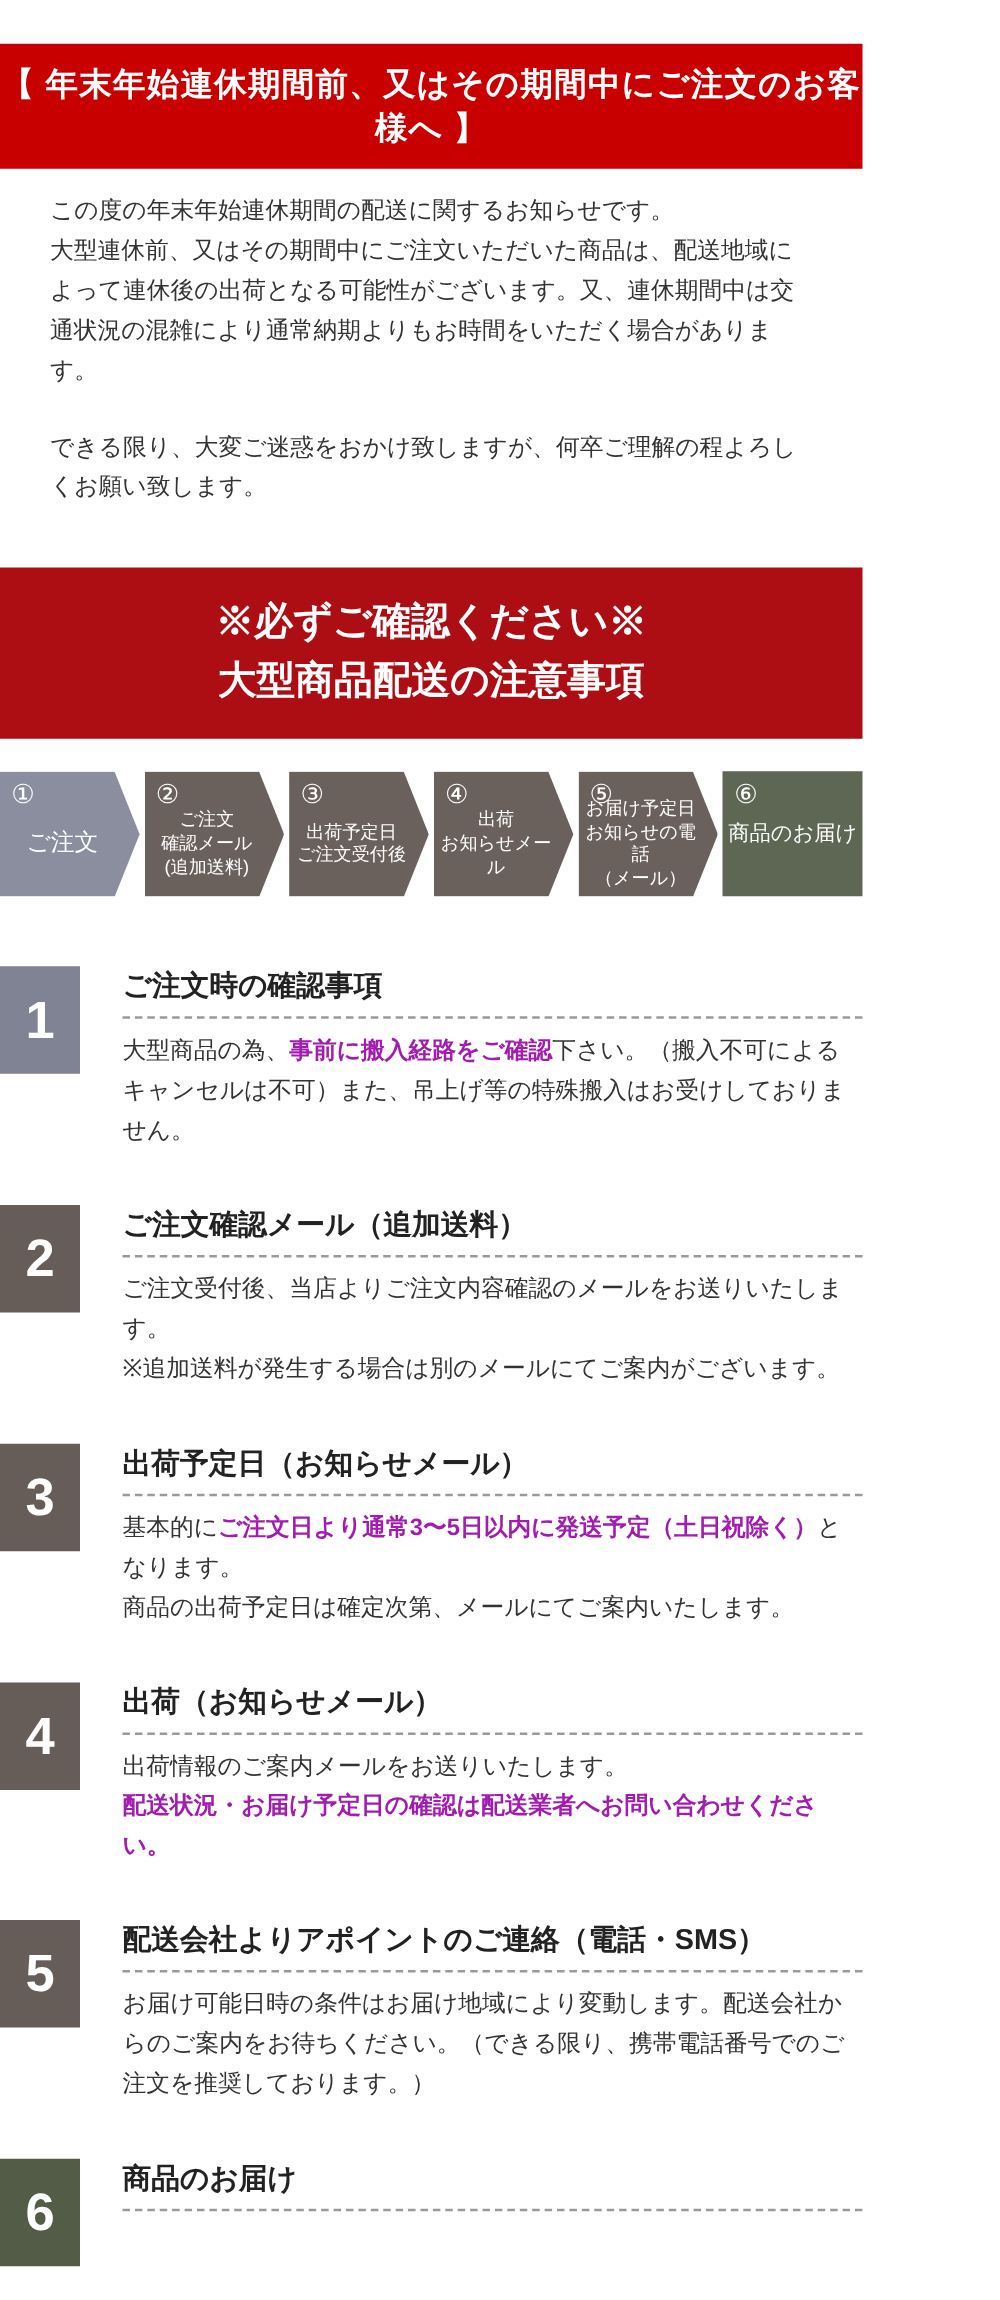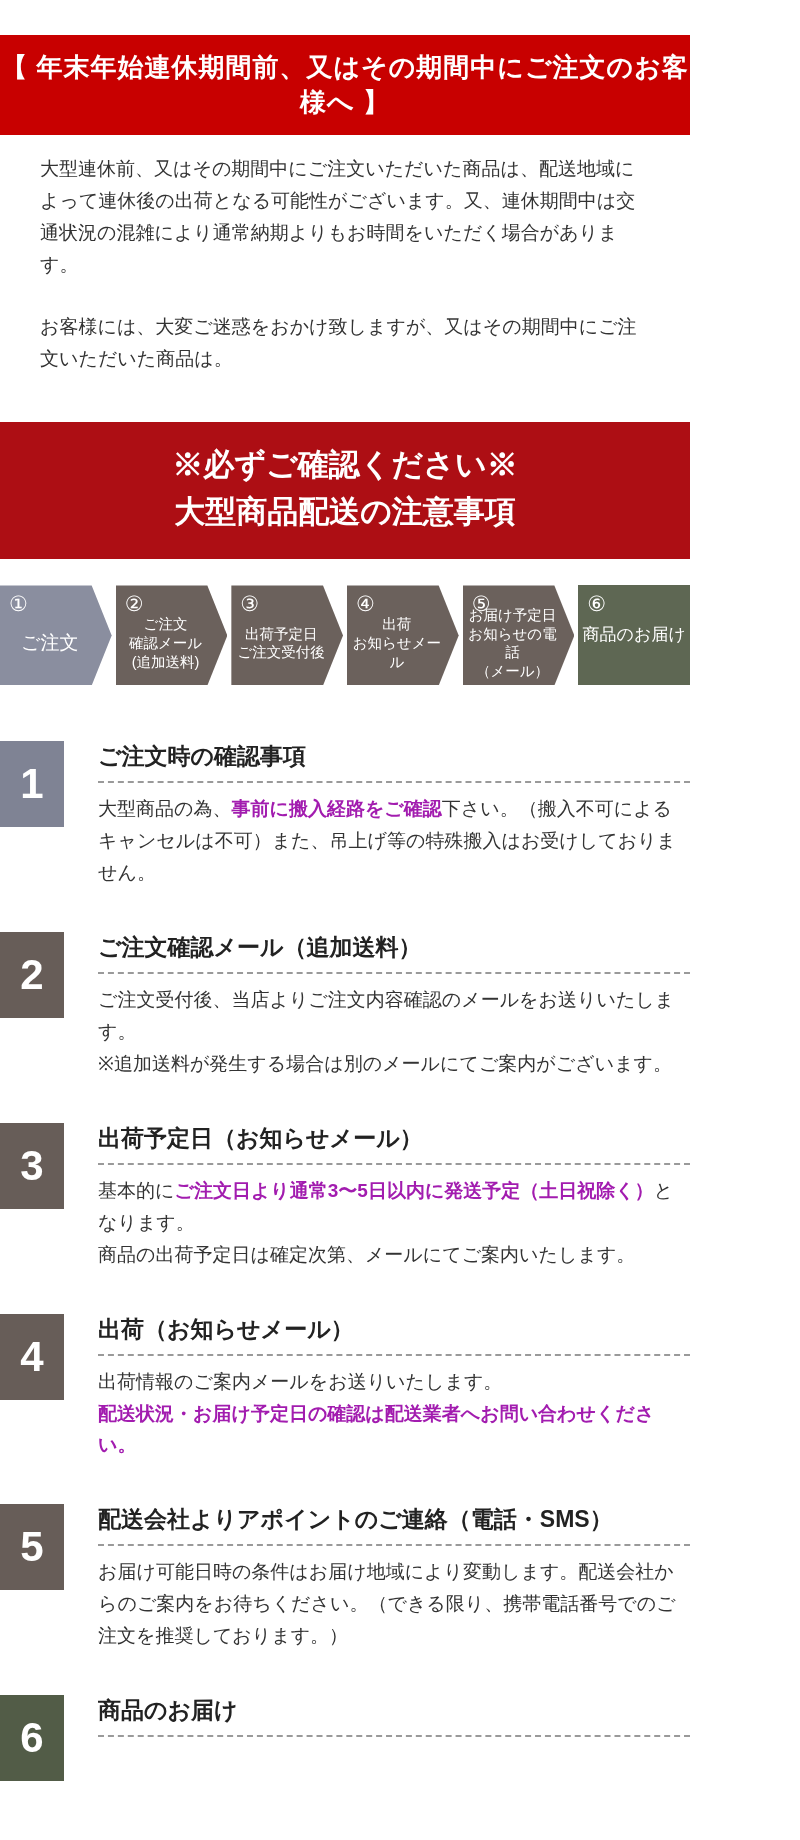--- a/index.html
+++ b/index.html
@@ -57,22 +57,23 @@
     text-align:center;font-size:29px;font-weight:bold;color:#1a1a1a;padding:22px 0;}
 </style>
 </head>
 <body>
 
 <div class="page">
 
   <div class="top-banner" style="background: rgb(200, 0, 0);">【 年末年始連休期間前、又はその期間中にご注文のお客様へ 】</div>
 
   <div class="intro">
+    <p>この度の年末年始連休期間の配送に関するお知らせです。</p>
     <p>大型連休前、又はその期間中にご注文いただいた商品は、配送地域によって連休後の出荷となる可能性がございます。又、連休期間中は交通状況の混雑により通常納期よりもお時間をいただく場合があります。</p>
-    <p class="gap-above">お客様には、大変ご迷惑をおかけ致しますが、又はその期間中にご注文いただいた商品は。</p>
+    <p class="gap-above">できる限り、大変ご迷惑をおかけ致しますが、何卒ご理解の程よろしくお願い致します。</p>
   </div>
 
   <div class="alert-banner" style="background: rgb(173, 14, 20);">
     <div class="l1">※必ずご確認ください※</div>
     <div class="l2">大型商品配送の注意事項</div>
   </div>
 
   <div class="flow">
     <div class="step step-first" style="background: rgb(138, 142, 159);">
       <span class="num">①</span>

